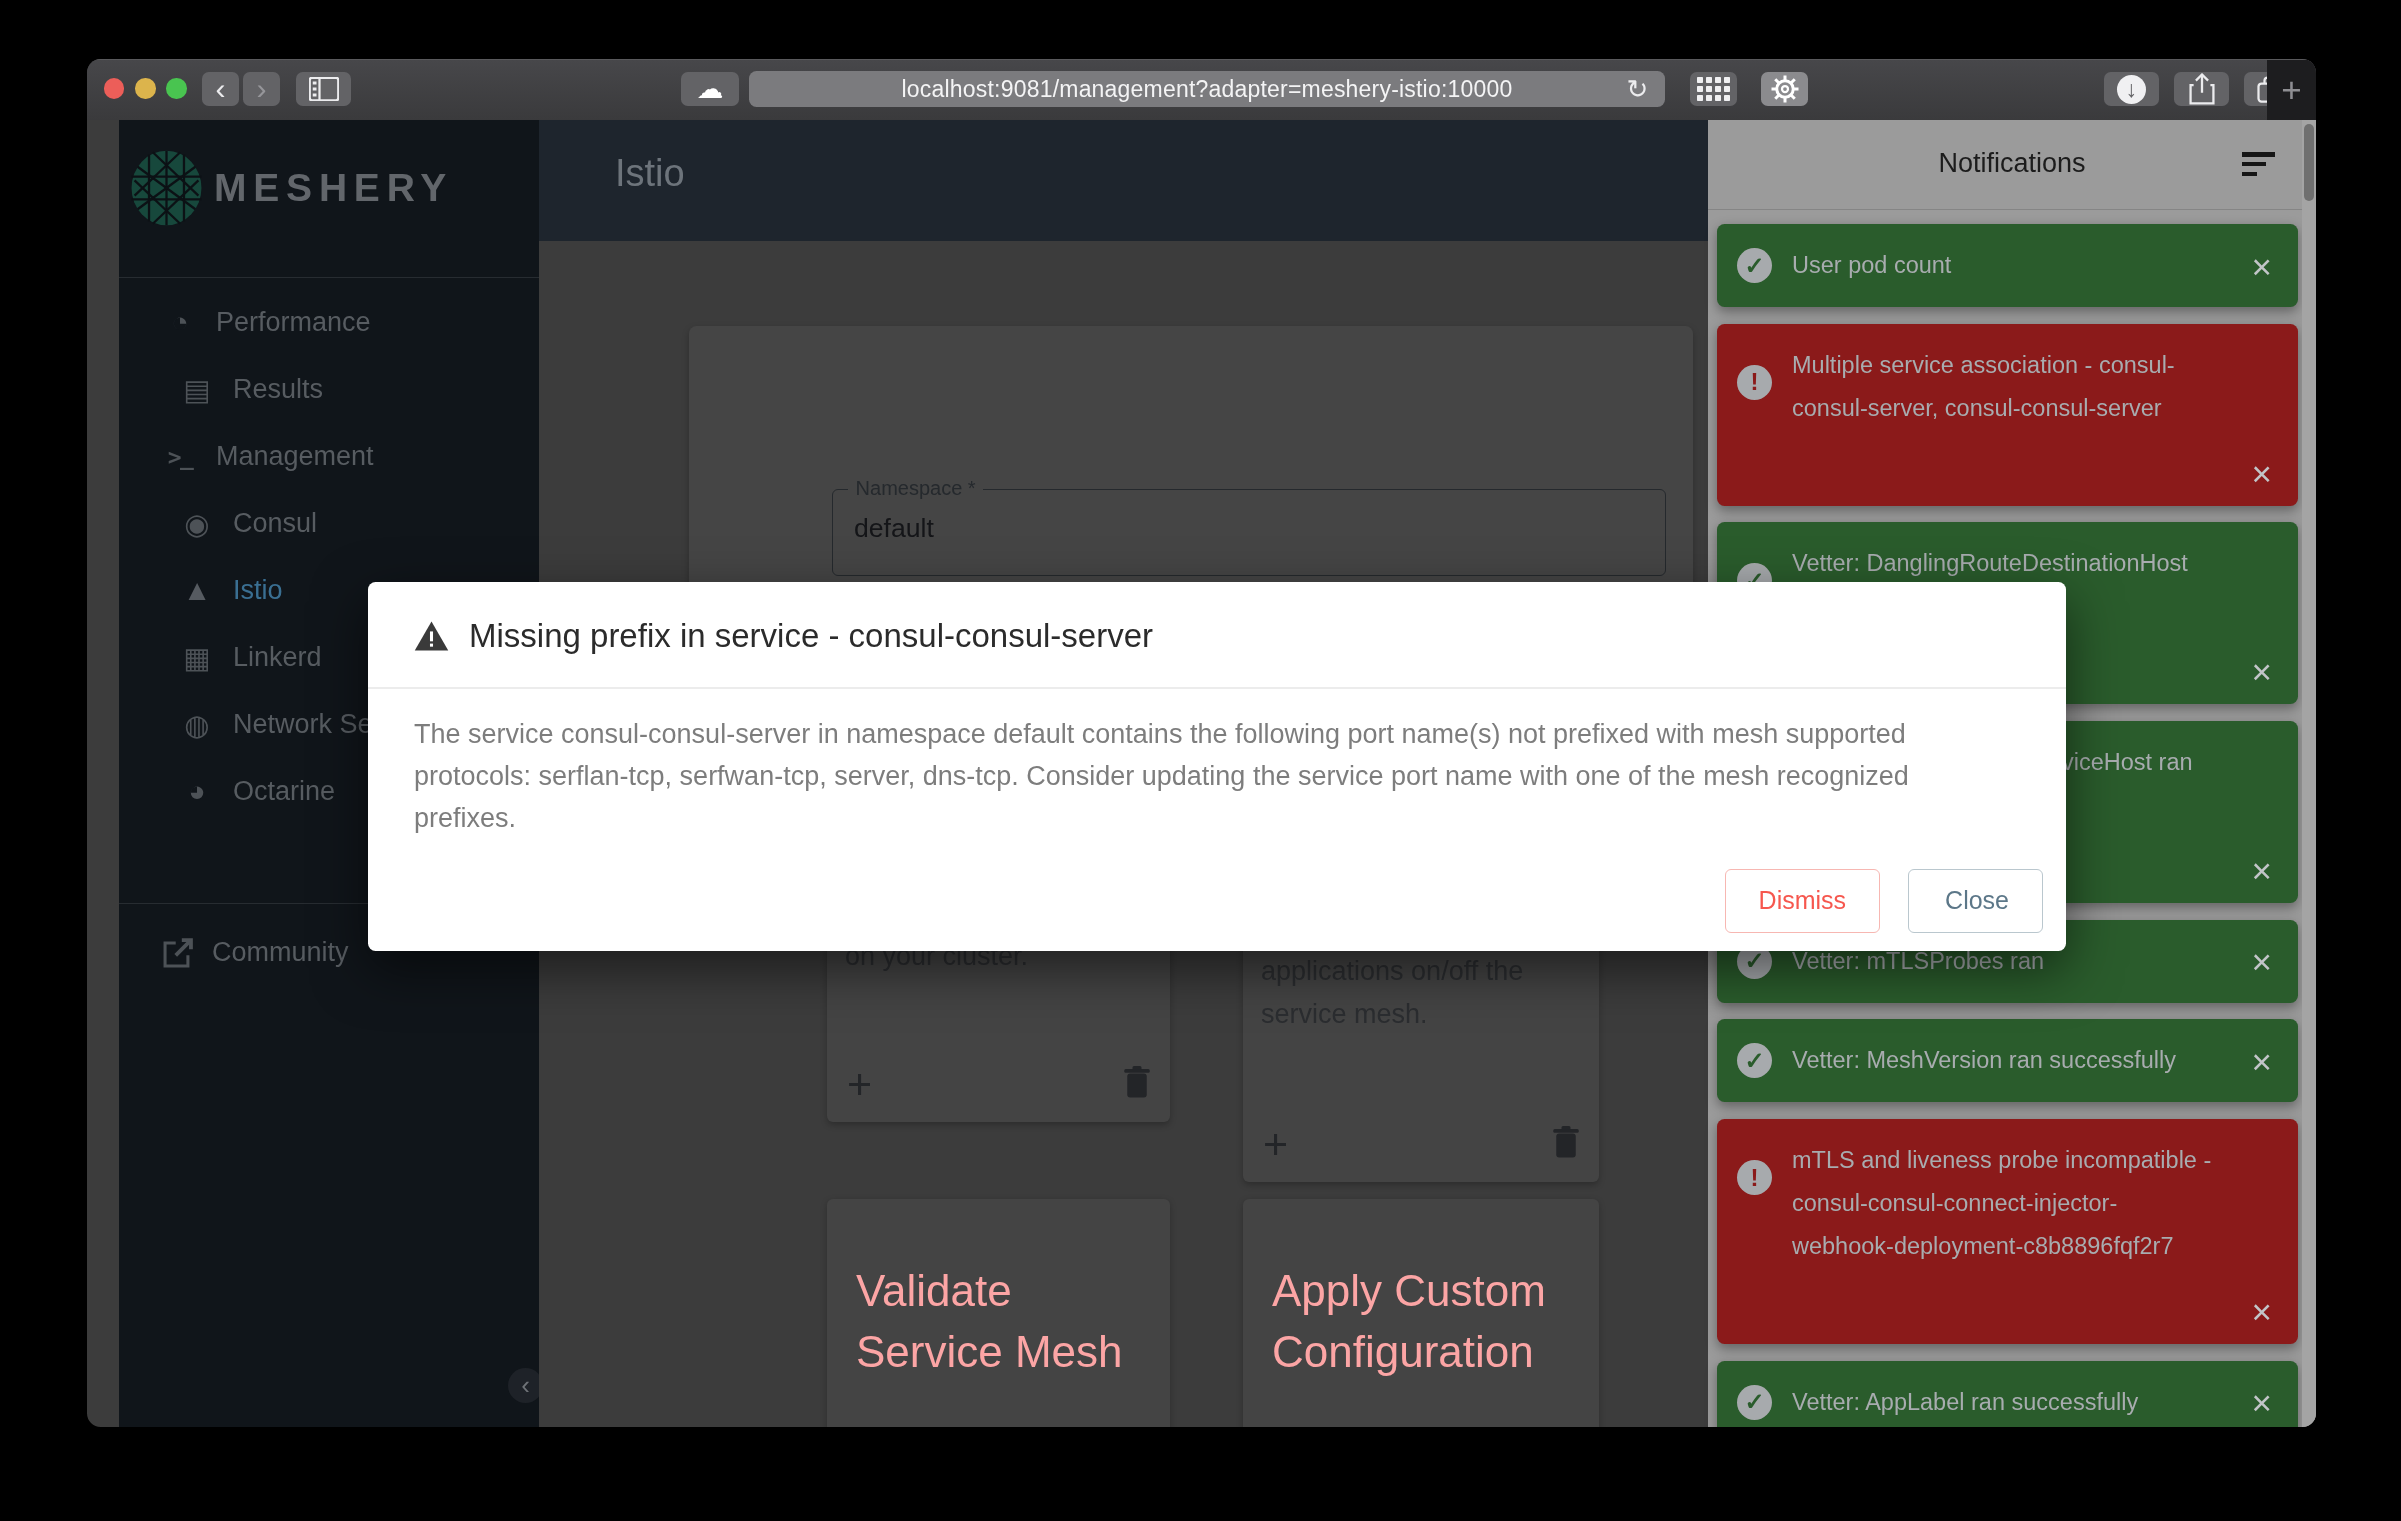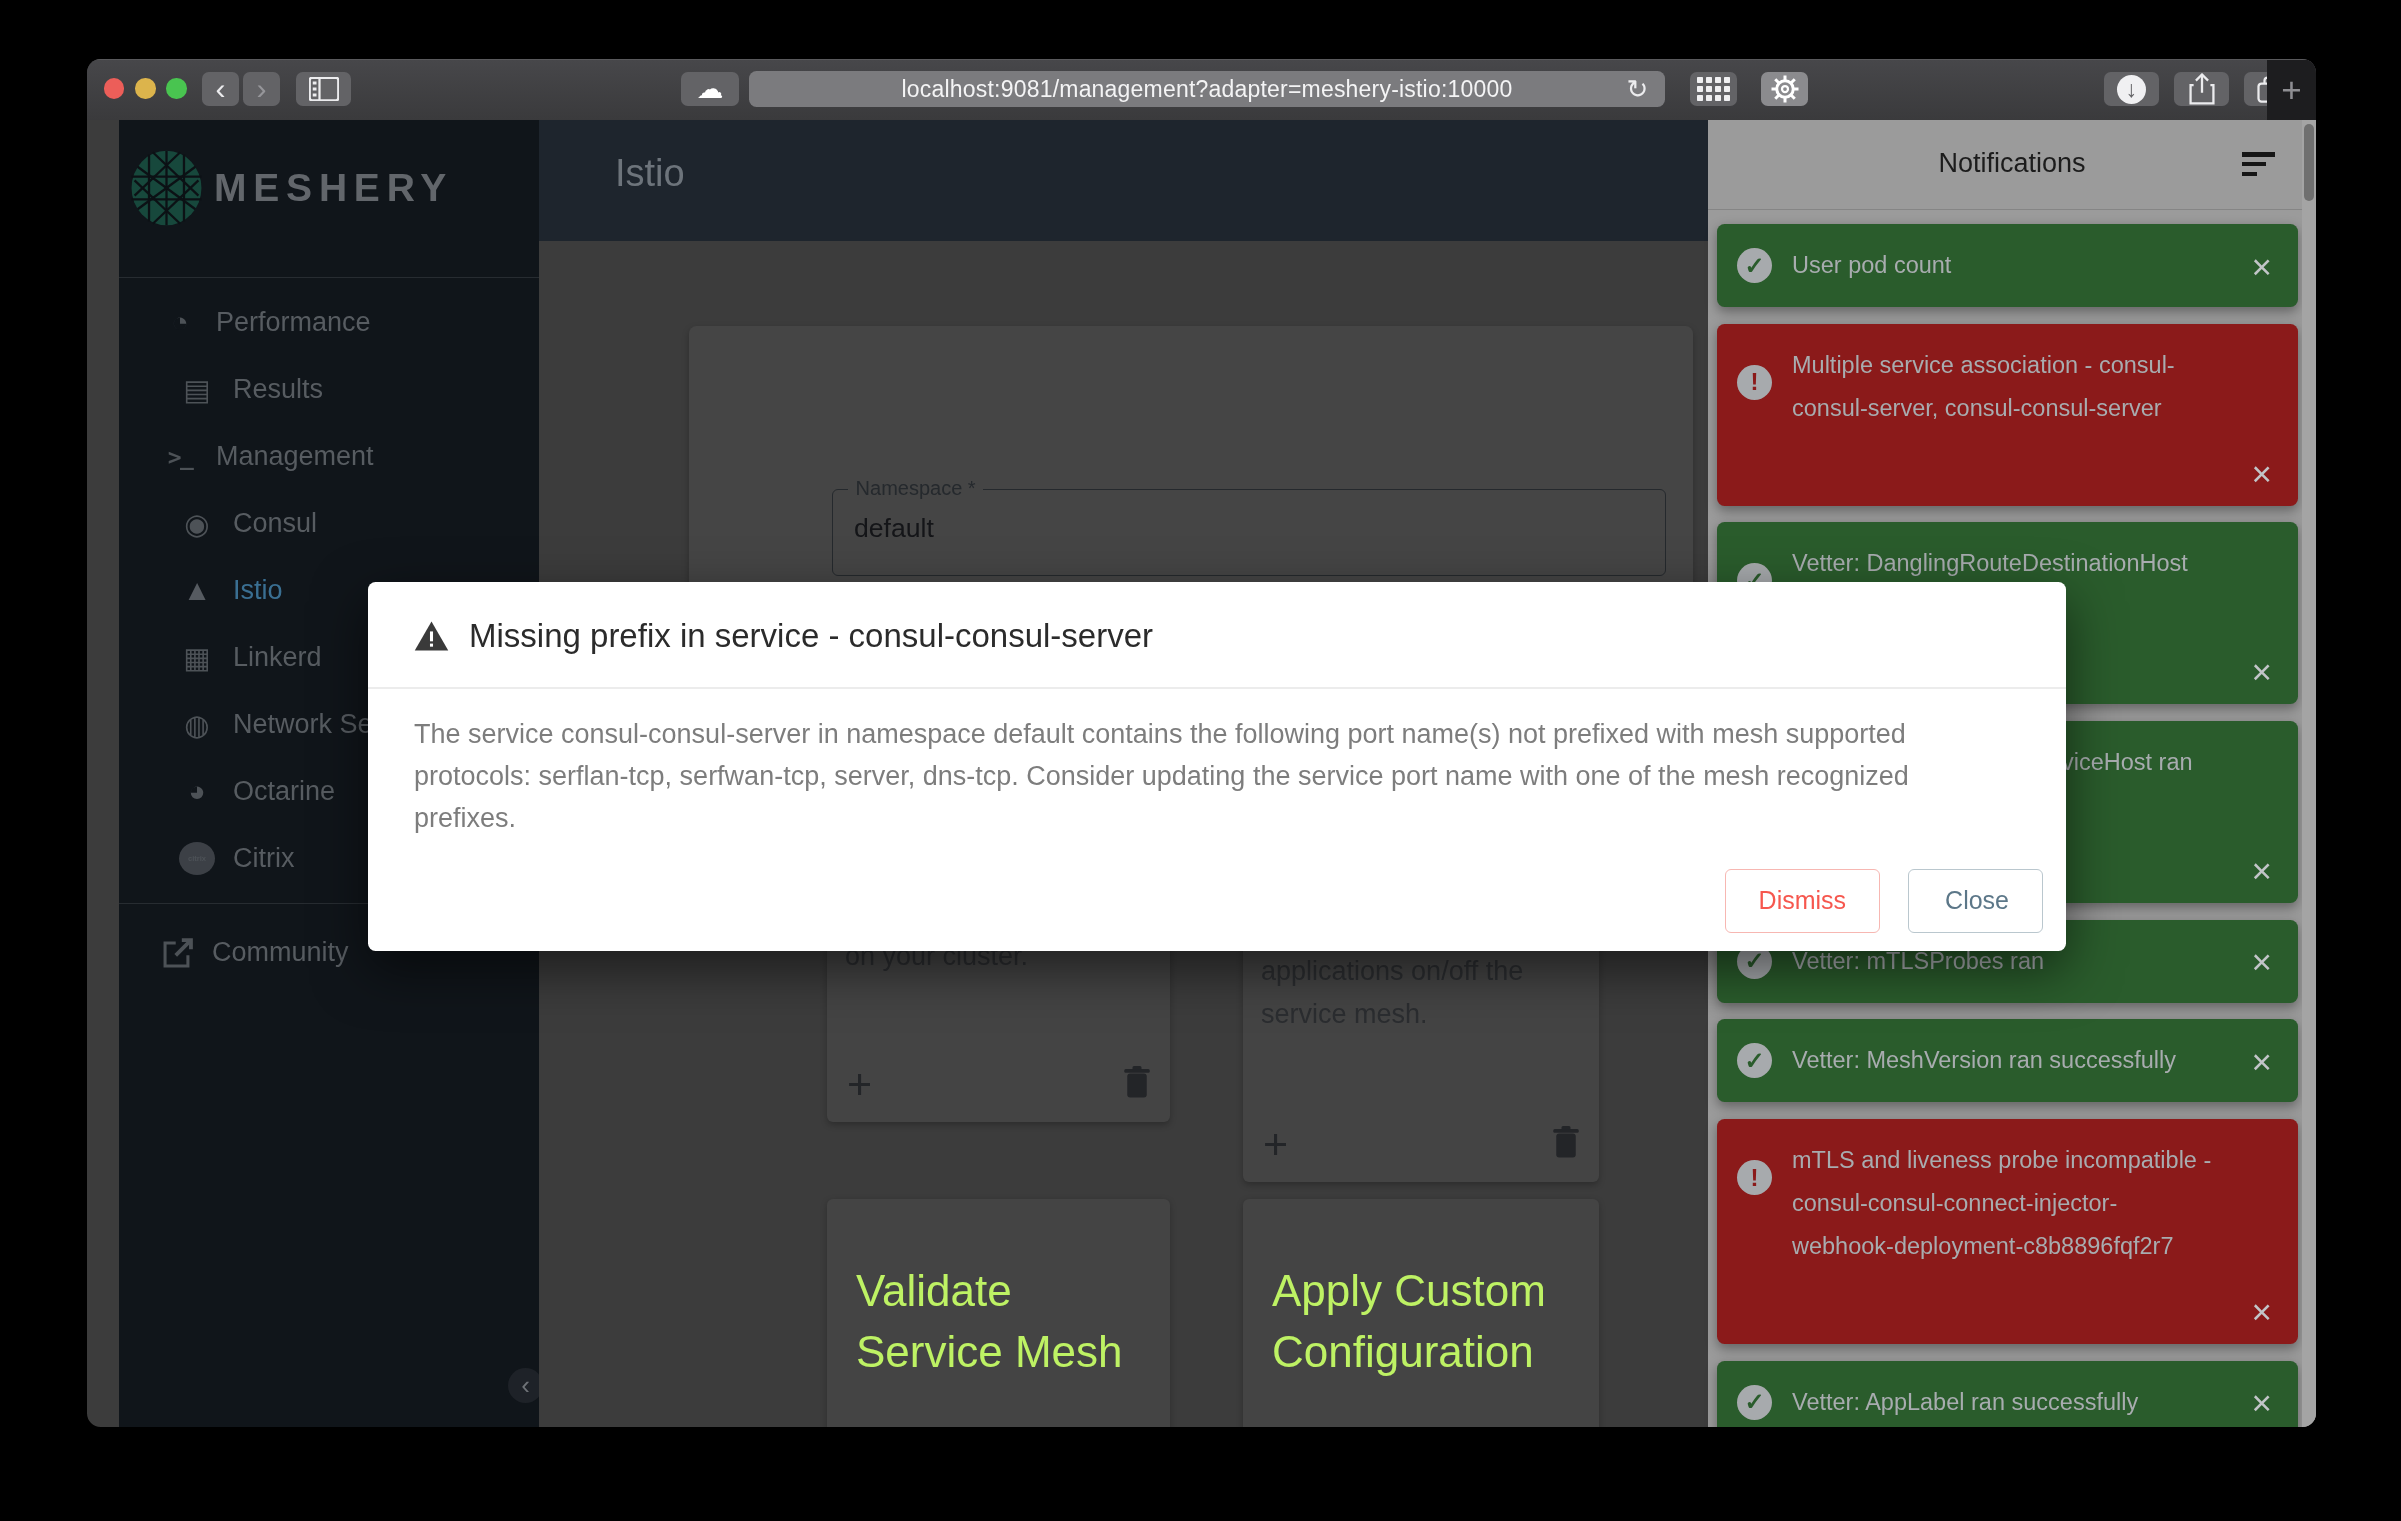--- a/index.html
+++ b/index.html
@@ -76,21 +76,21 @@
   .ns-label{position:absolute;left:15px;top:-13px;background:#454545;padding:0 7.6px;font-size:20px;color:#25292d;}
   .ns-value{position:absolute;left:21px;top:23px;font-size:26.6px;color:#141518;}
   .midcard{position:absolute;background:#444;border-radius:6px;box-shadow:0 2.3px 6px rgba(0,0,0,.25);}
   .midcard .body{position:absolute;left:18px;top:27px;right:18px;font-size:27px;line-height:43px;color:#2b2d30;}
   .midcard .plus{position:absolute;left:20px;bottom:20px;font-size:43px;color:#232528;line-height:36px;}
   .midcard .trash{position:absolute;right:20px;bottom:23px;}
   .card-install{left:288px;top:624px;width:343px;height:257px;}
   .card-sample{left:704px;top:639px;width:356px;height:302px;}
   .card-validate{left:288px;top:958px;width:343px;height:486px;}
   .card-custom{left:704px;top:958px;width:356px;height:486px;}
-  .h-big{position:absolute;left:29px;top:61px;right:23px;font-size:44px;line-height:61px;color:#bef264;}
+  .h-big{position:absolute;left:29px;top:61px;right:23px;font-size:44px;line-height:61px;color:#fca5a5;}
 
   
   .drawer{position:absolute;left:1621px;top:0;width:608px;height:100%;background:#9b9b9b;z-index:2;}
   .drawer-header{position:absolute;left:0;top:0;width:100%;height:90px;}
   .drawer-title{position:absolute;width:100%;text-align:center;top:29px;font-size:27px;color:#1c1c1c;}
   .filter-icon{position:absolute;right:41px;top:33px;width:33px;}
   .filter-icon i{display:block;height:4.6px;background:#161616;margin-bottom:5.3px;}
   .filter-icon i:nth-child(1){width:33px;}
   .filter-icon i:nth-child(2){width:24px;}
   .filter-icon i:nth-child(3){width:15px;}
@@ -263,24 +263,20 @@
               <span class="nav-label">Linkerd</span>
             </div>
             <div class="nav-item indent">
               <span class="nav-icon">◍</span>
               <span class="nav-label">Network Service Mesh</span>
             </div>
             <div class="nav-item indent">
               <span class="nav-icon">◕</span>
               <span class="nav-label">Octarine</span>
             </div>
-            <div class="nav-item indent">
-              <span class="nav-icon ic-citrix">citrix</span>
-              <span class="nav-label">Citrix</span>
-            </div>
         </div>
 
         <div class="sb-divider2"></div>
         <div class="community-row">
           <svg width="32" height="32" viewBox="0 0 42 42">
             <path d="M18 8 H4 V38 H34 V24" fill="none" stroke="#4d5257" stroke-width="4"></path>
             <line x1="18" y1="24" x2="38" y2="4" stroke="#4d5257" stroke-width="5"></line>
             <path d="M26 4 H38 V16" fill="none" stroke="#4d5257" stroke-width="5"></path>
           </svg>
           <span class="nav-label">Community</span>

